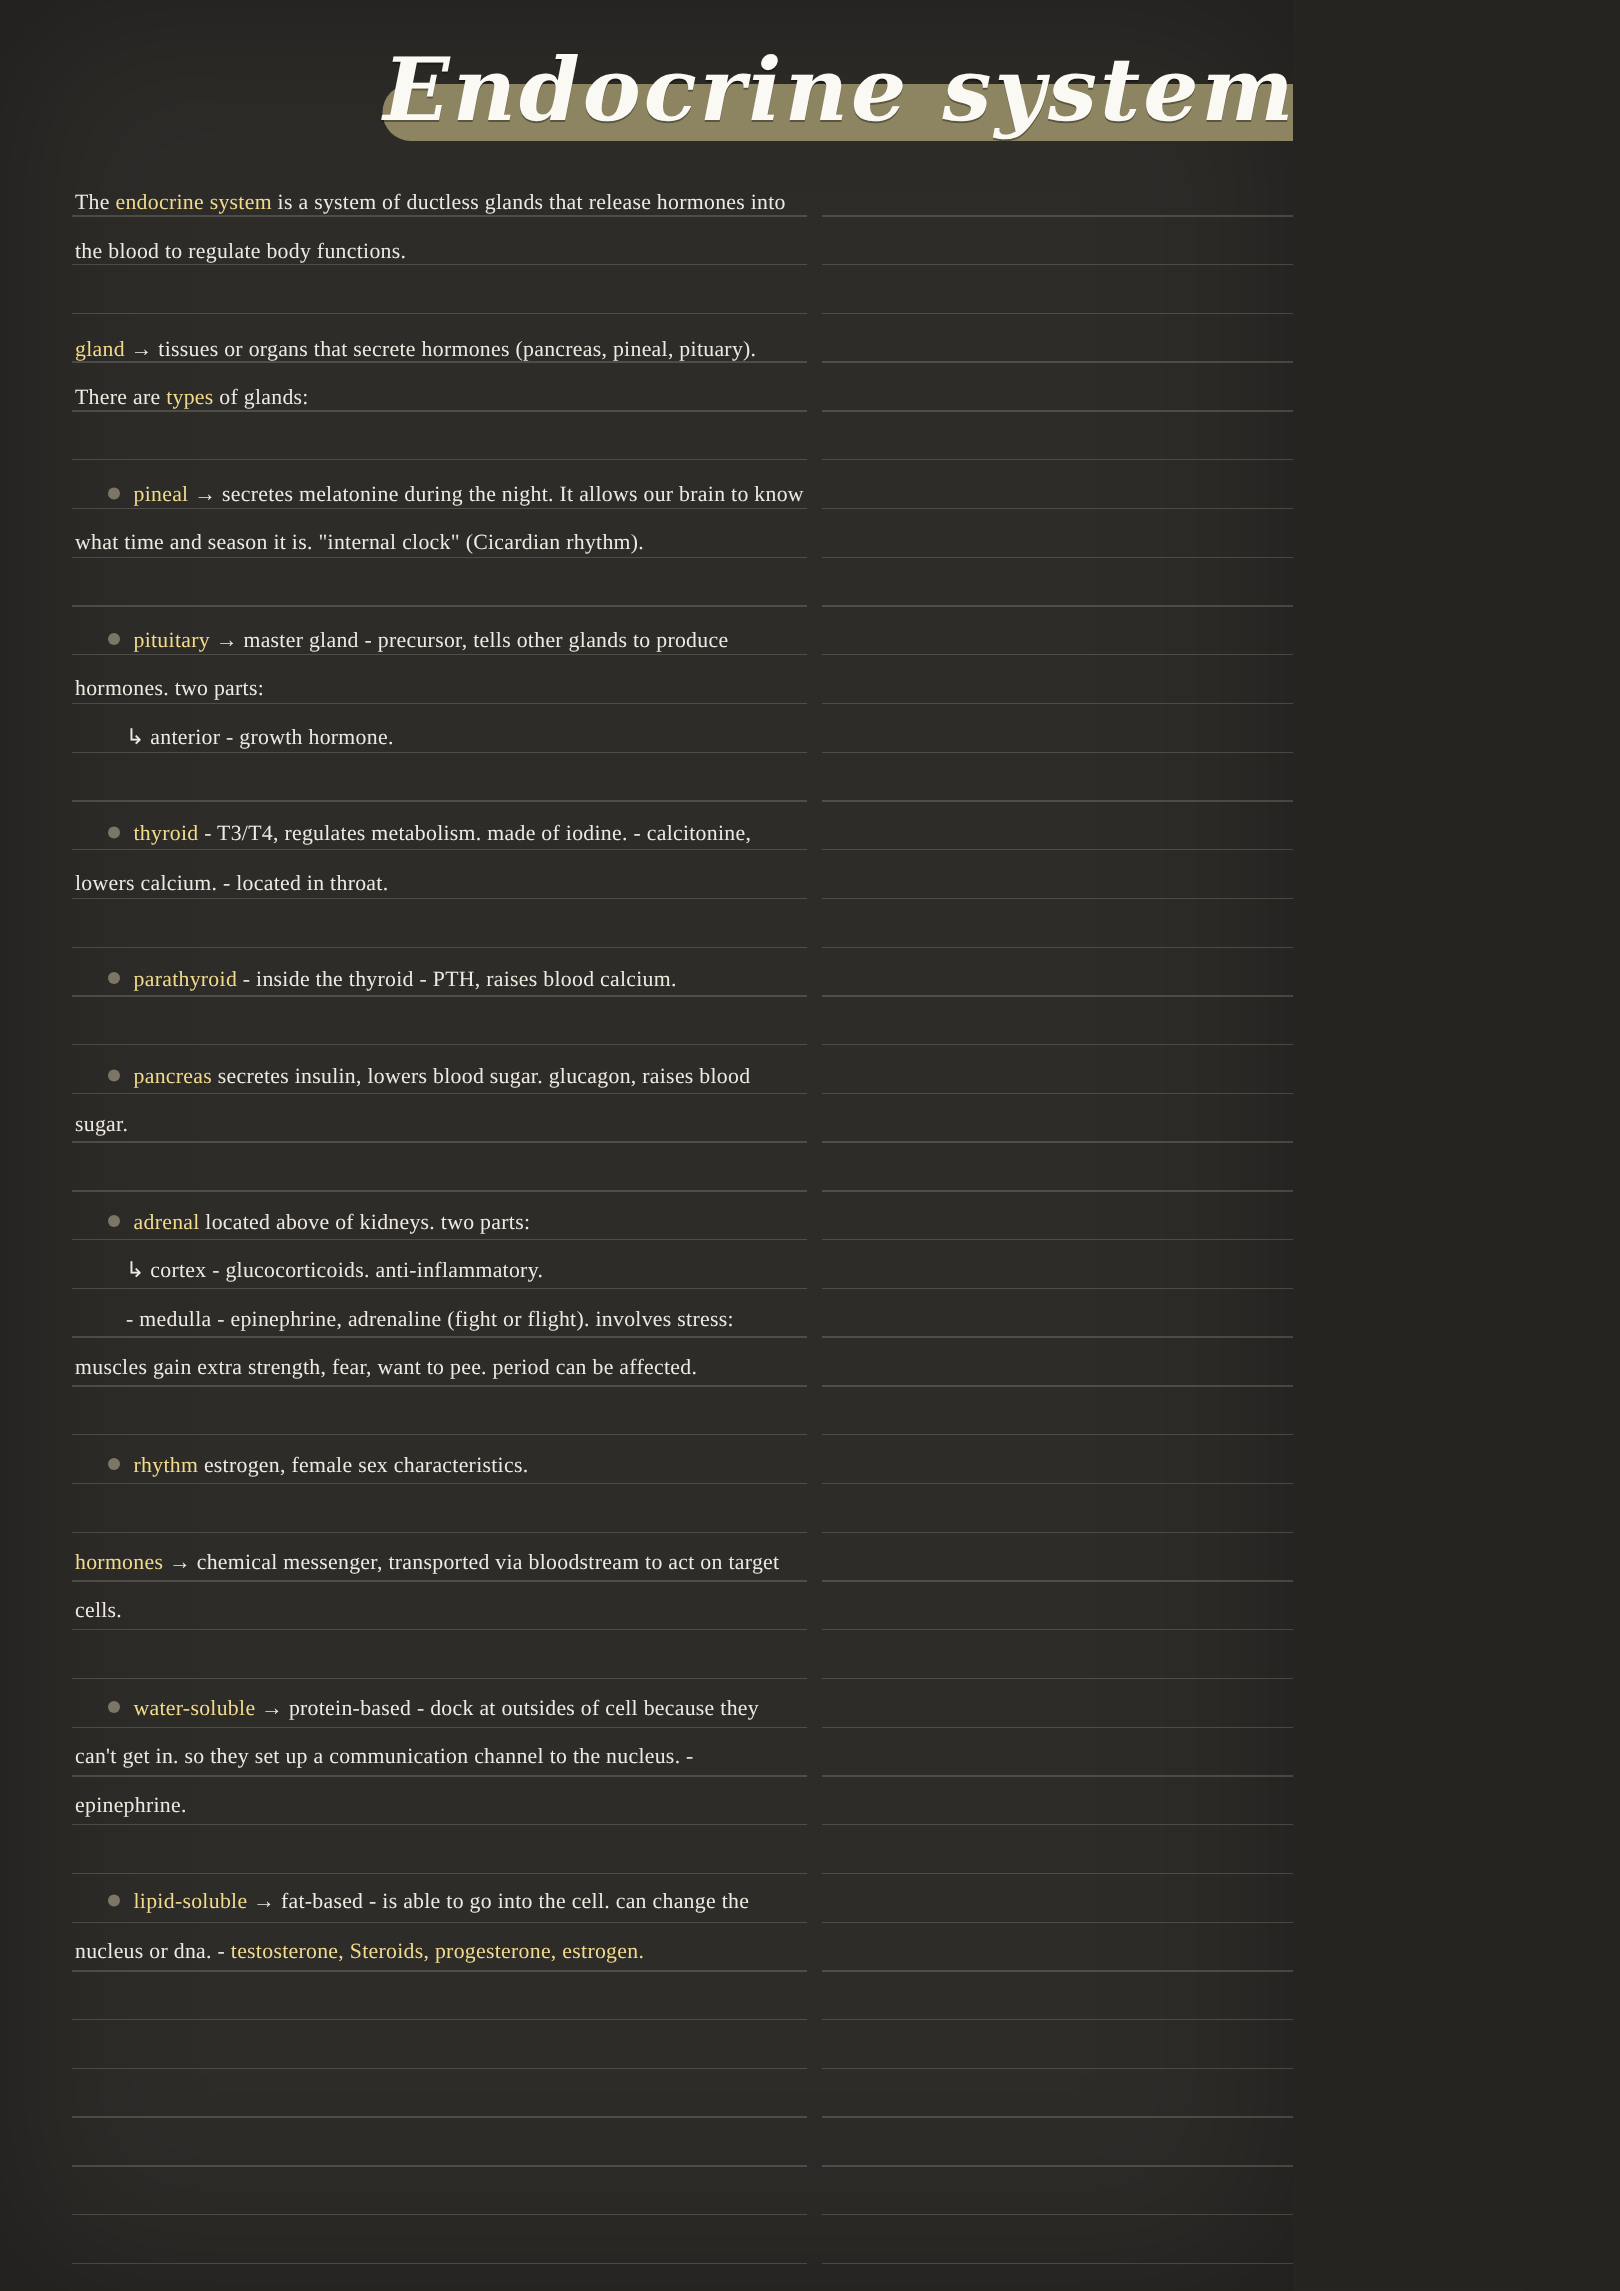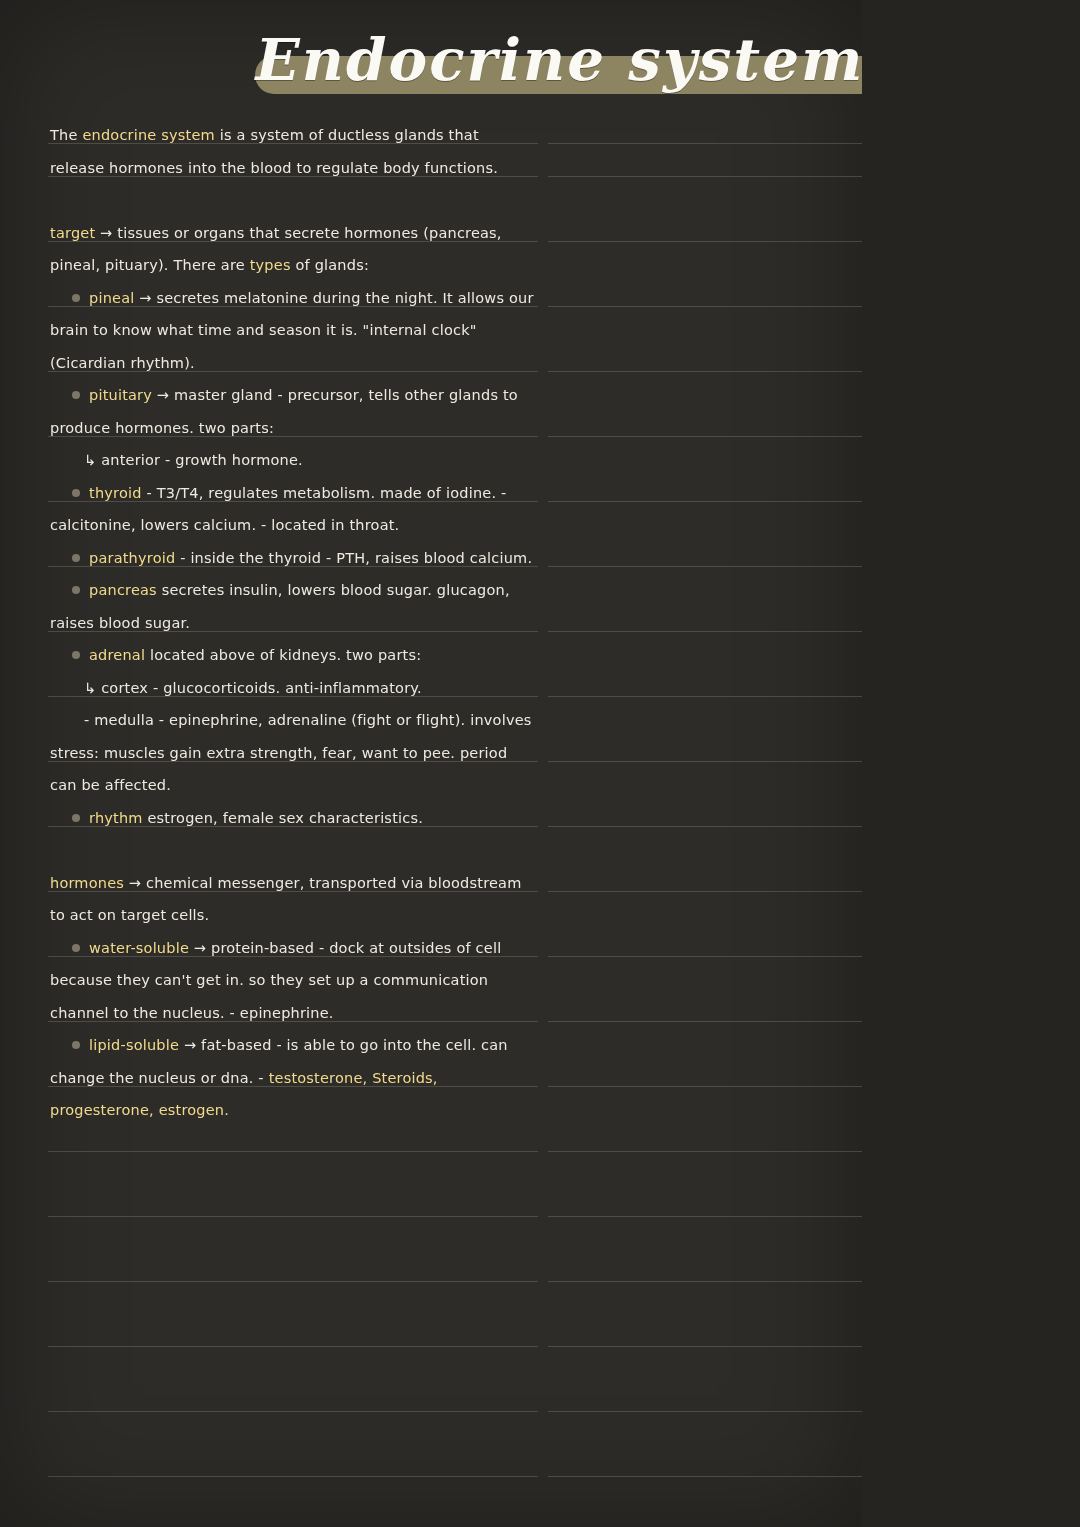--- a/index.html
+++ b/index.html
@@ -70,22 +70,22 @@
   .notes {
     position: absolute;
     left: 50px;
     top: 119px;
     width: 487px;
     font-size: 14.5px;
     line-height: 32.5px;
     letter-spacing: 0.2px;
     color: #efeae1;
   }
-  .note { margin: 0; }
-  .note.bullet { text-indent: 22px; }
+  .note { margin: 0; font-family: Liberation Serif, serif; }
+  .note.bullet { text-indent: 22px; margin-top: 32px; }
   .note.sub    { text-indent: 34px; }
   .note.spacer { height: 32.5px; }
   .dot {
     display: inline-block;
     width: 8px;
     height: 8px;
     border-radius: 50%;
     background: #7c7666;
     margin-right: 9px;
     vertical-align: 1px;
@@ -99,21 +99,21 @@
   <div class="col col-left"></div>
   <div class="col col-right"></div>
 
   <div class="title-banner"></div>
   <h1 class="title">Endocrine system</h1>
   <div class="date">10-08-22</div>
 
   <div class="notes" id="notes">
       <div class="note para"><span>The </span><span class="hl">endocrine system</span><span> is a system of ductless glands that release hormones into the blood to regulate body functions.</span></div>
       <div class="note spacer"></div>
-      <div class="note para"><span class="hl">target</span><span> → tissues or organs that secrete hormones (pancreas, pineal, pituary).  There are </span><span class="hl">types</span><span> of glands:</span></div>
+      <div class="note para"><span class="hl">gland</span><span> → tissues or organs that secrete hormones (pancreas, pineal, pituary).  There are </span><span class="hl">types</span><span> of glands:</span></div>
       <div class="note bullet"><span class="dot"></span><span class="hl">pineal</span><span> → secretes melatonine during the night.  It allows our brain to know what time and season it is. "internal clock" (Cicardian rhythm).</span></div>
       <div class="note bullet"><span class="dot"></span><span class="hl">pituitary</span><span> → master gland - precursor, tells other glands to produce hormones.  two parts:</span></div>
       <div class="note sub"><span>↳ anterior - growth hormone.</span></div>
       <div class="note bullet"><span class="dot"></span><span class="hl">thyroid</span><span> - T3/T4, regulates metabolism. made of iodine. - calcitonine, lowers calcium. - located in throat.</span></div>
       <div class="note bullet"><span class="dot"></span><span class="hl">parathyroid</span><span> - inside the thyroid - PTH, raises blood calcium.</span></div>
       <div class="note bullet"><span class="dot"></span><span class="hl">pancreas</span><span> secretes insulin, lowers blood sugar. glucagon, raises blood sugar.</span></div>
       <div class="note bullet"><span class="dot"></span><span class="hl">adrenal</span><span> located above of kidneys. two parts:</span></div>
       <div class="note sub"><span>↳ cortex - glucocorticoids. anti-inflammatory.</span></div>
       <div class="note sub"><span>- medulla - epinephrine, adrenaline (fight or flight). involves stress: muscles gain extra strength, fear, want to pee. period can be affected.</span></div>
       <div class="note bullet"><span class="dot"></span><span class="hl">rhythm</span><span> estrogen, female sex characteristics.</span></div>

